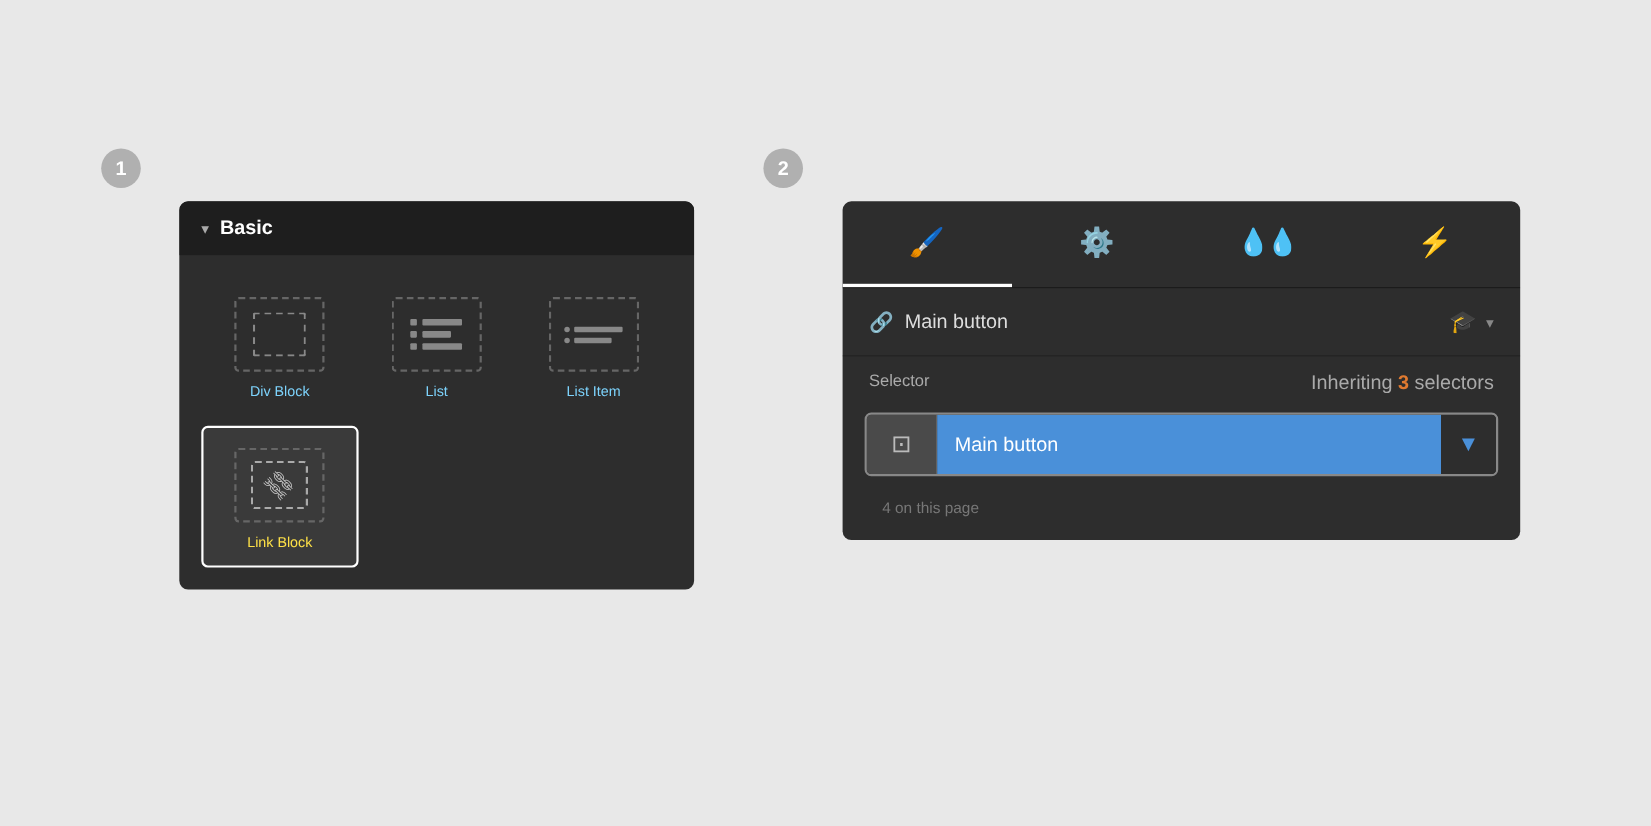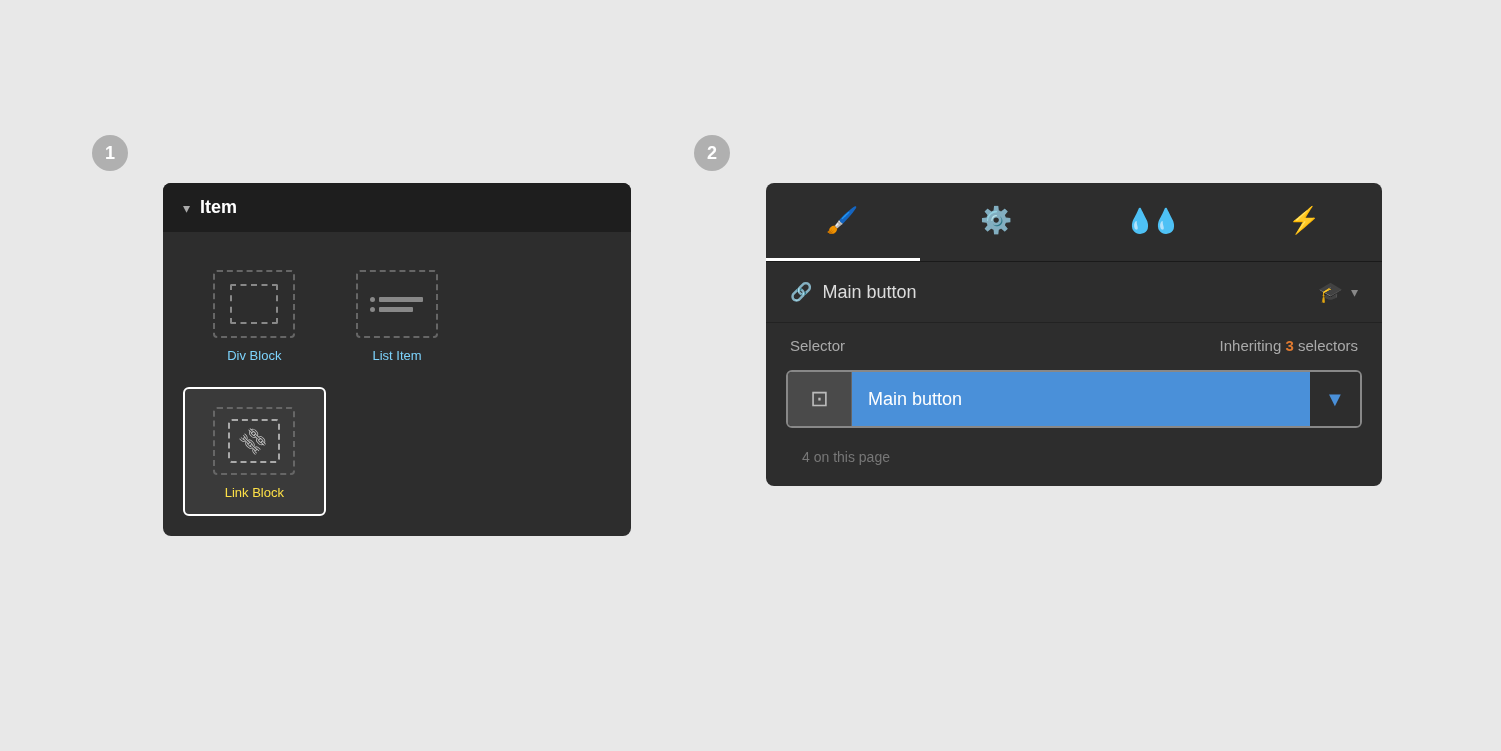--- a/index.html
+++ b/index.html
@@ -290,21 +290,21 @@
       justify-content: space-between;
       padding: 14px 24px 10px;
     }
 
     .selector-label {
       color: #aaa;
       font-size: 15px;
     }
 
     .inheriting-text {
-      font-size: 15px;
+      font-size: 18px;
       color: #aaa;
     }
 
     .inheriting-count {
       color: #e07a30;
       font-weight: 600;
     }
 
     
     .panel2-selector-input {
@@ -377,32 +377,51 @@
 </head>
 <body>
 
 <div id="badge1" class="step-badge">
   <span>1</span>
 </div>
 
 <div id="panel1">
   <div class="panel1-header">
     <span class="panel1-header-arrow">▾</span>
-    <span class="panel1-header-title">Item</span>
+    <span class="panel1-header-title">Basic</span>
   </div>
 
   <div class="panel1-grid">
 
     <div class="grid-item">
       <div class="grid-item-icon">
         <div class="icon-div"></div>
       </div>
       <span class="grid-item-label">Div Block</span>
     </div>
 
+    <div class="grid-item">
+      <div class="grid-item-icon">
+        <div class="icon-list">
+          <div class="icon-list-row">
+            <div class="icon-list-dot"></div>
+            <div class="icon-list-bar"></div>
+          </div>
+          <div class="icon-list-row">
+            <div class="icon-list-dot"></div>
+            <div class="icon-list-bar short"></div>
+          </div>
+          <div class="icon-list-row">
+            <div class="icon-list-dot"></div>
+            <div class="icon-list-bar"></div>
+          </div>
+        </div>
+      </div>
+      <span class="grid-item-label">List</span>
+    </div>
 
     <div class="grid-item">
       <div class="grid-item-icon">
         <div class="icon-listitem">
           <div class="icon-listitem-row">
             <div class="icon-listitem-dot"></div>
             <div class="icon-listitem-bar"></div>
           </div>
           <div class="icon-listitem-row">
             <div class="icon-listitem-dot"></div>

